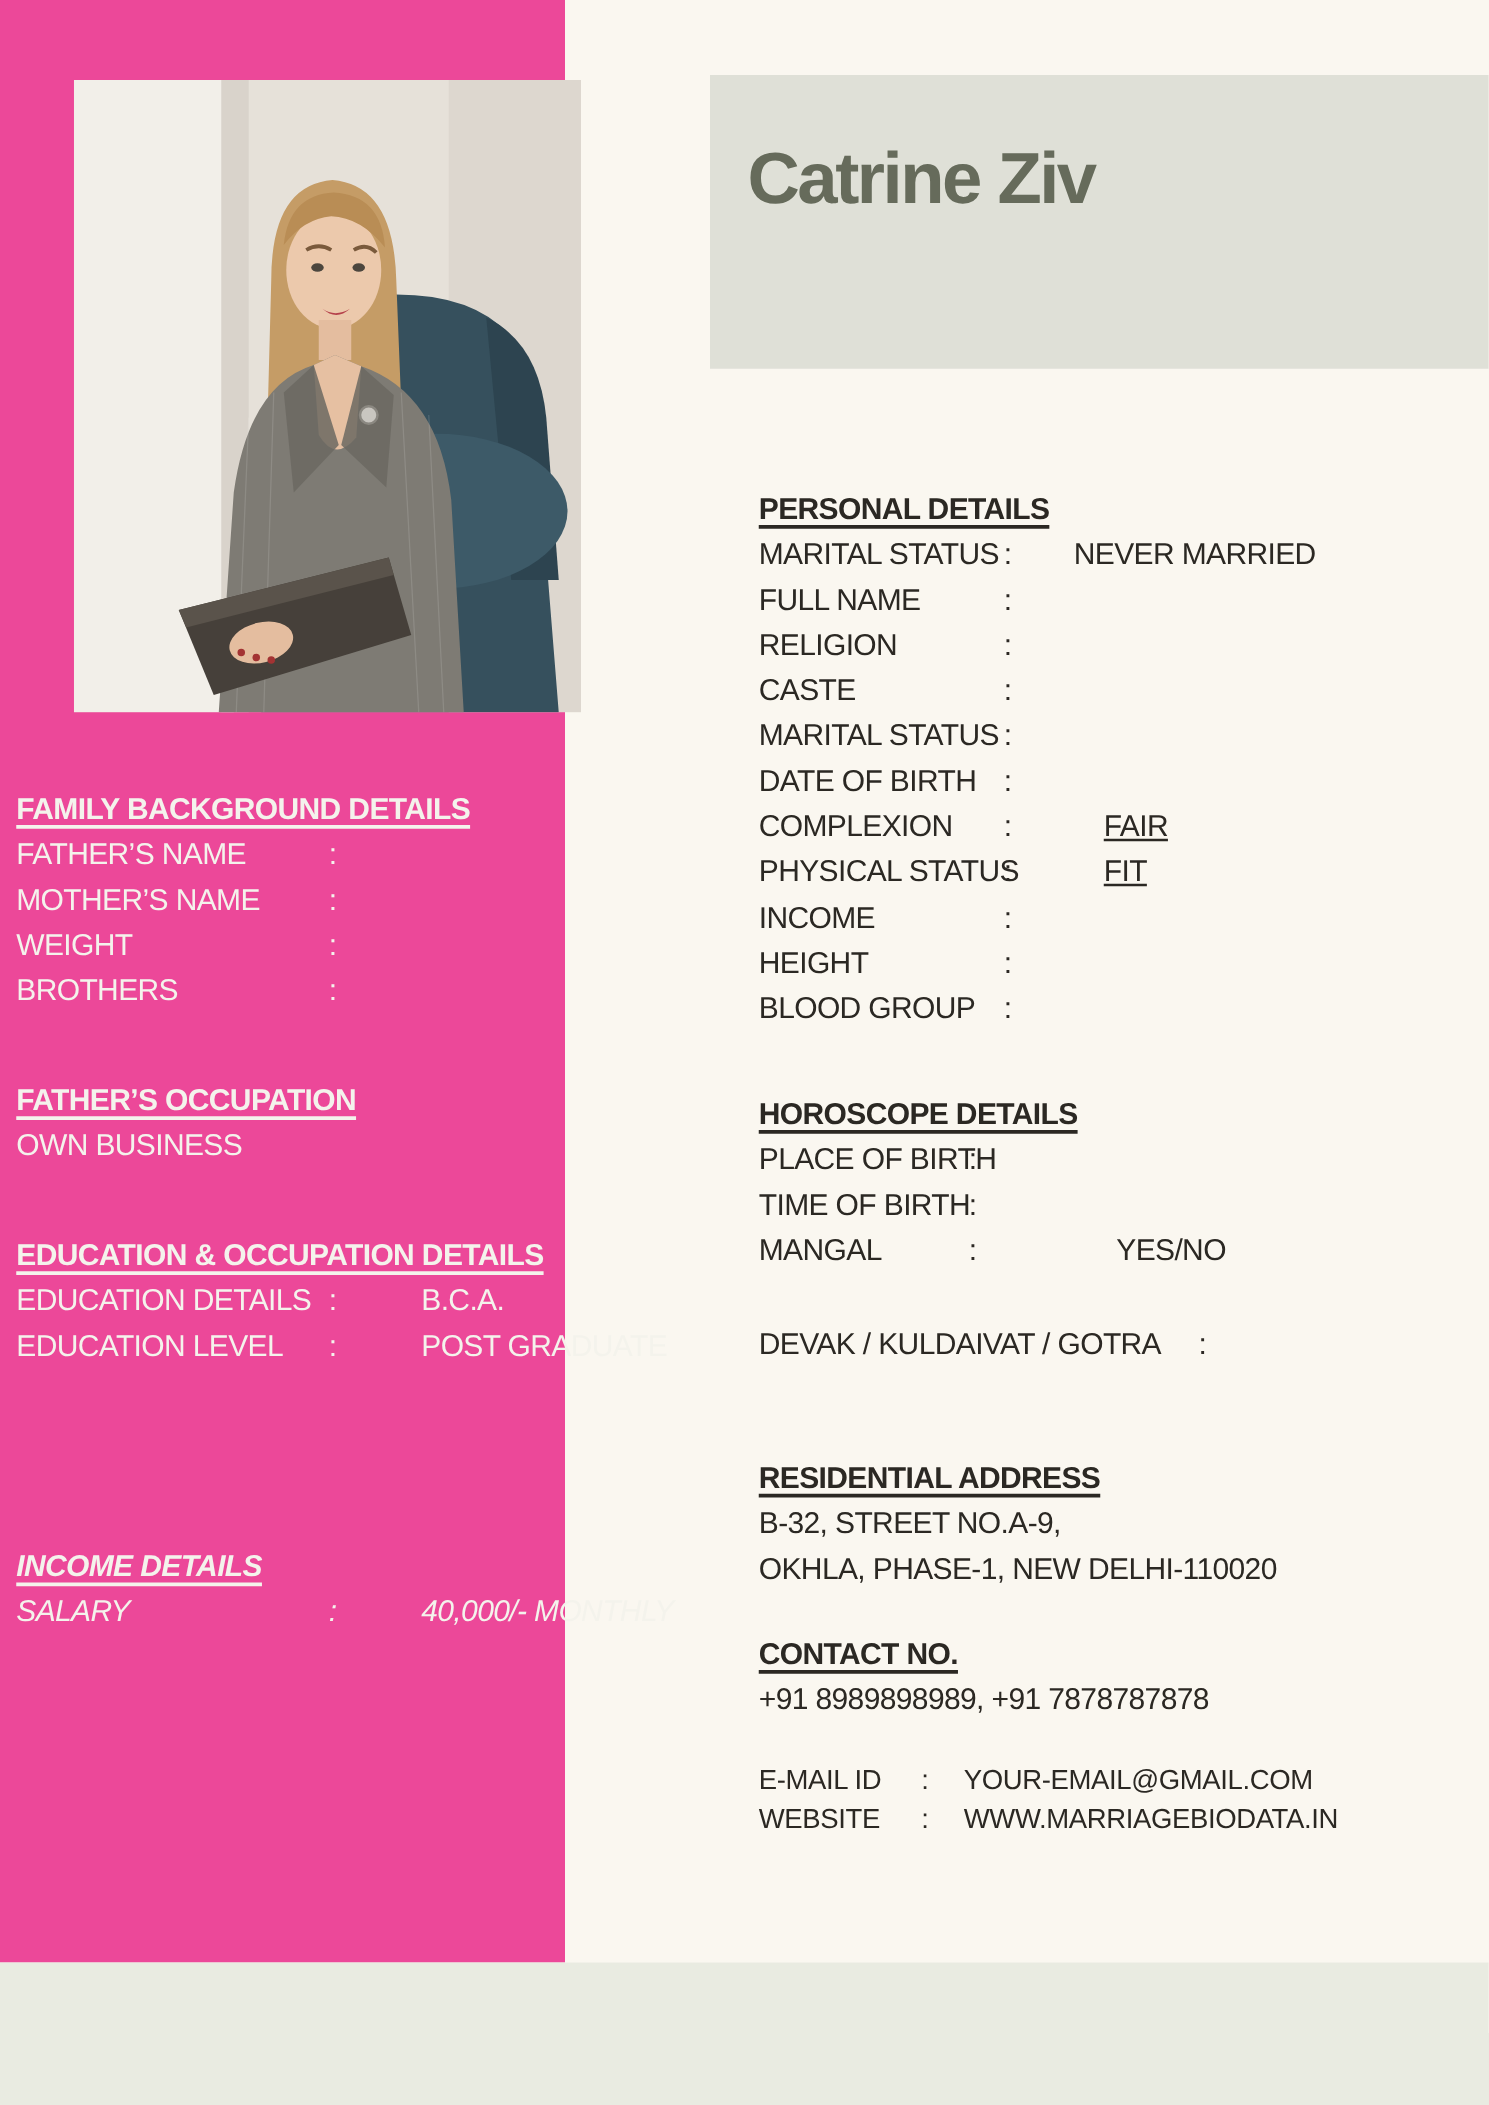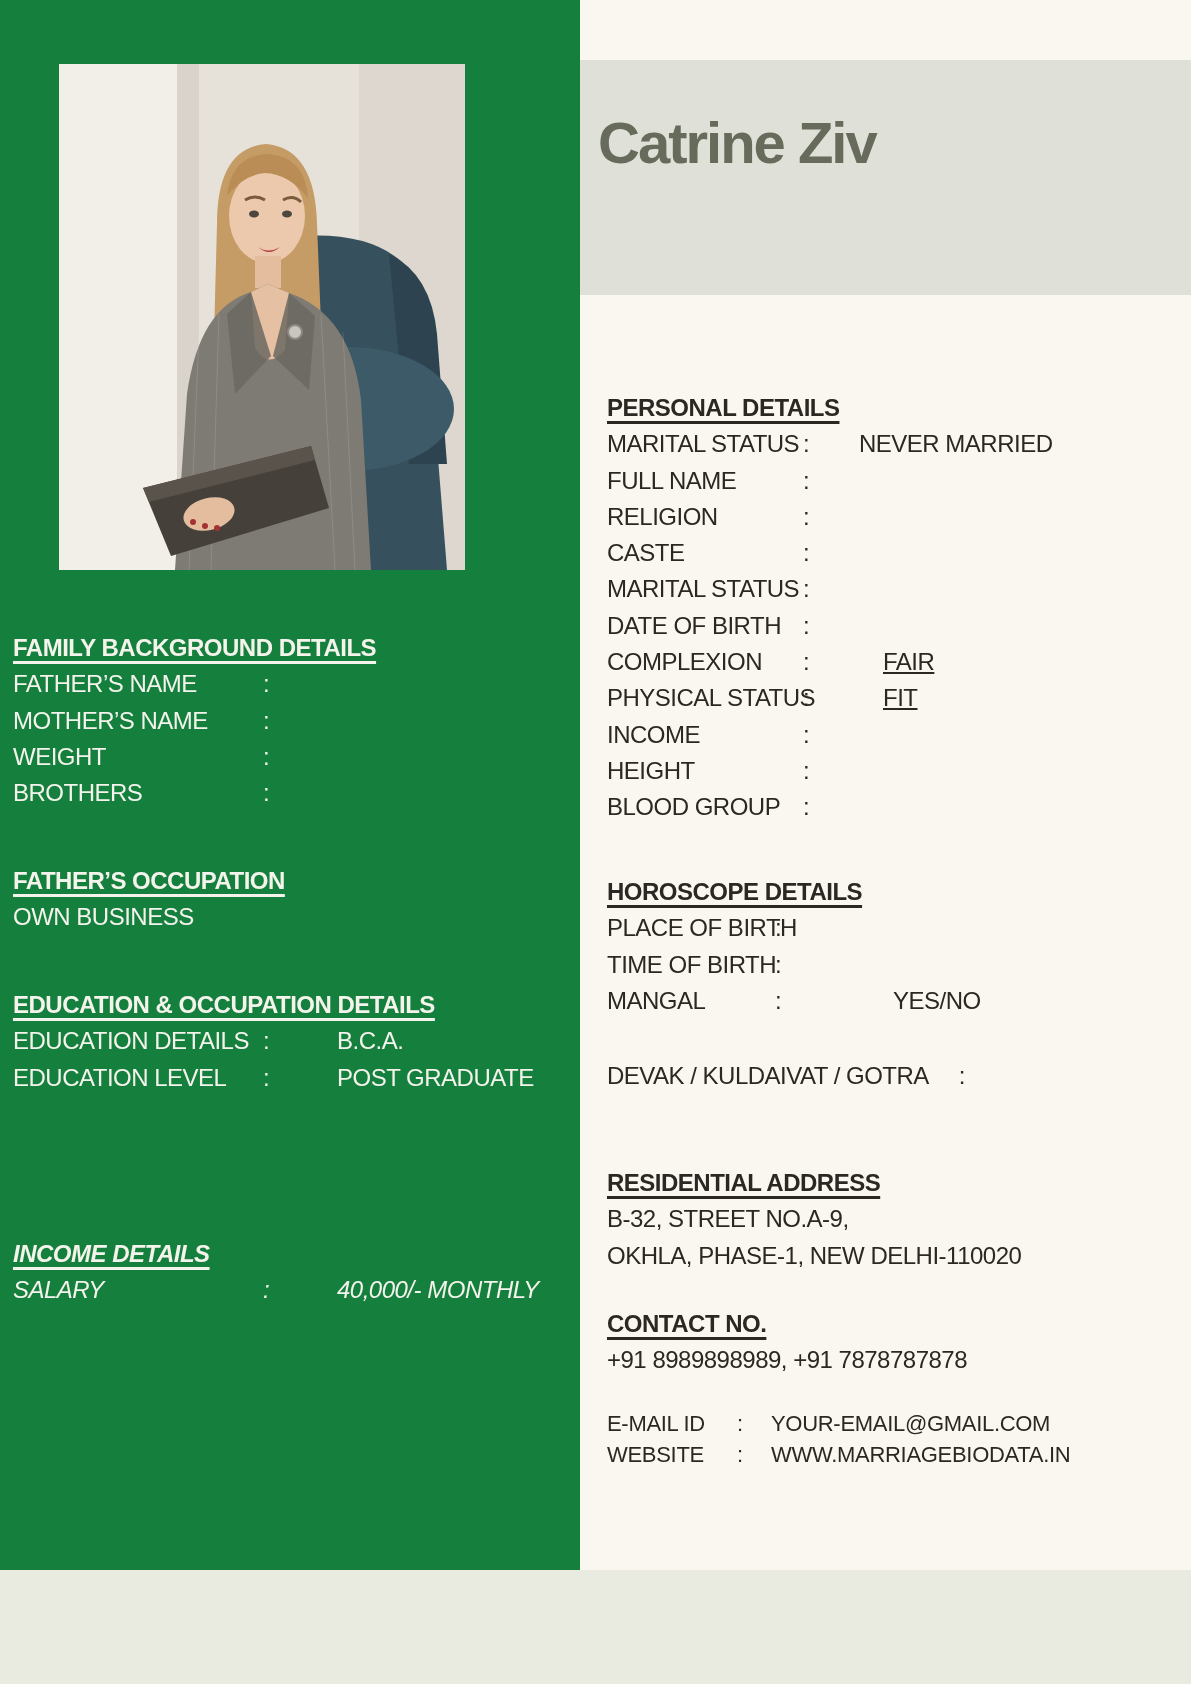--- a/index.html
+++ b/index.html
@@ -3,21 +3,21 @@
 <meta charset="utf-8">
 <style>
   html,body{margin:0;padding:0;}
   body{
     width:1191px;height:1684px;position:relative;overflow:hidden;
     background:#faf7f0;
     font-family:"Liberation Sans", sans-serif;
     color:#2b2823;
   }
   
-  .sidebar{position:absolute;left:0;top:0;width:580px;height:1570px;background:#15803d;}
+  .sidebar{position:absolute;left:0;top:0;width:452px;height:1570px;background:#ec4899;}
   .footer-band{position:absolute;left:0;top:1570px;width:1191px;height:114px;background:#e9ebe1;}
   .title-banner{position:absolute;left:568px;top:60px;width:623px;height:235px;background:#dfe0d7;}
   .page-title{
     position:absolute;left:598px;top:114px;line-height:1;
     font-size:58px;font-weight:700;letter-spacing:-2px;color:#666b5b;white-space:nowrap;
   }
   
   .photo{position:absolute;left:59px;top:64px;width:406px;height:506px;overflow:hidden;}
   .photo svg{display:block;width:100%;height:100%;}
   

